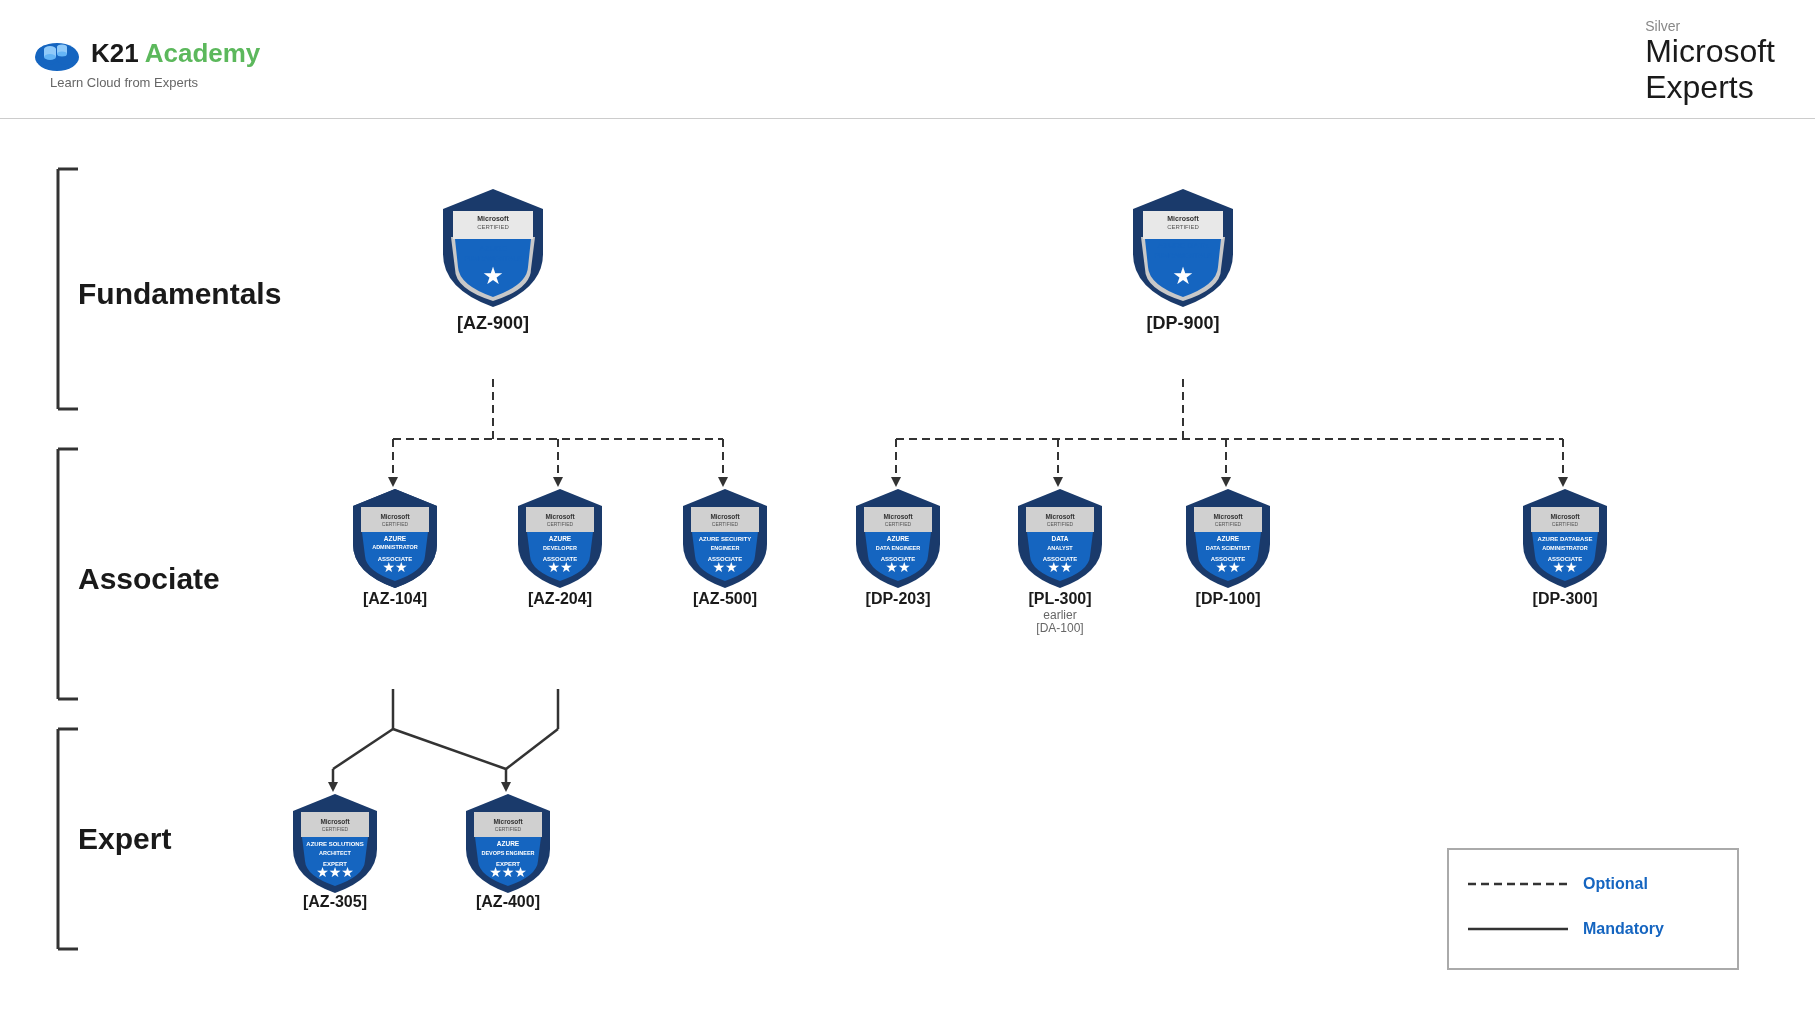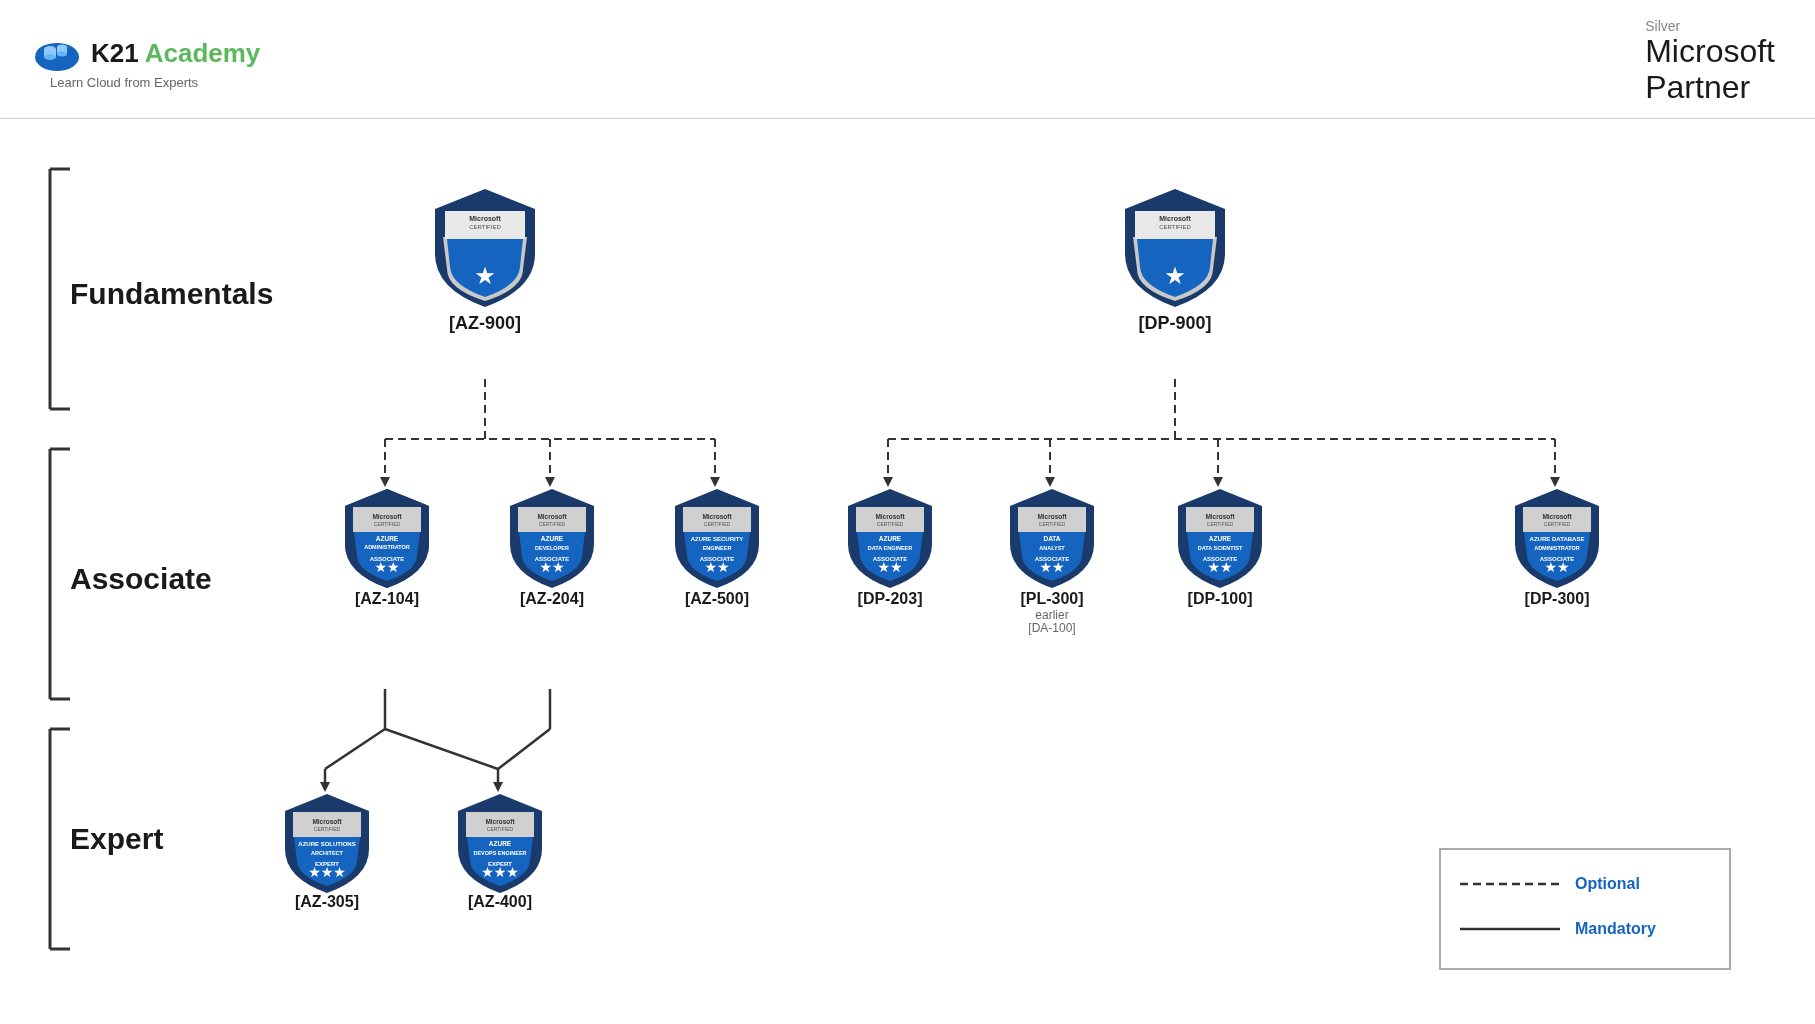--- a/index.html
+++ b/index.html
@@ -66,20 +66,21 @@
     
     .main {
       padding: 10px 20px 10px 20px;
       position: relative;
     }
 
     
     .diagram-area {
       position: relative;
       width: 100%;
+      text-align: center;
     }
 
     svg.diagram {
       width: 1760px;
       height: 860px;
       overflow: visible;
     }
   </style>
 </head>
 <body>
@@ -101,21 +102,21 @@
         <ellipse cx="32" cy="19" rx="5" ry="2.5" fill="#64B5F6"></ellipse>
       </svg>
       <span class="logo-k21">K21</span>
         <span class="logo-academy">Academy</span>
     </div>
     <div class="logo-tagline">Learn Cloud from Experts</div>
   </div>
   <div class="partner-area">
     <div class="partner-silver">Silver</div>
     <div class="partner-microsoft">Microsoft</div>
-    <div class="partner-partner">Partner</div>
+    <div class="partner-partner">Experts</div>
   </div>
 </div>
 
 <div class="main">
   <div class="diagram-area">
     <svg class="diagram" viewBox="0 0 1760 860">
 
       <line x1="30" y1="40" x2="30" y2="280" stroke="#333" stroke-width="3"></line>
       <line x1="30" y1="40" x2="50" y2="40" stroke="#333" stroke-width="3"></line>
       <line x1="30" y1="280" x2="50" y2="280" stroke="#333" stroke-width="3"></line>

